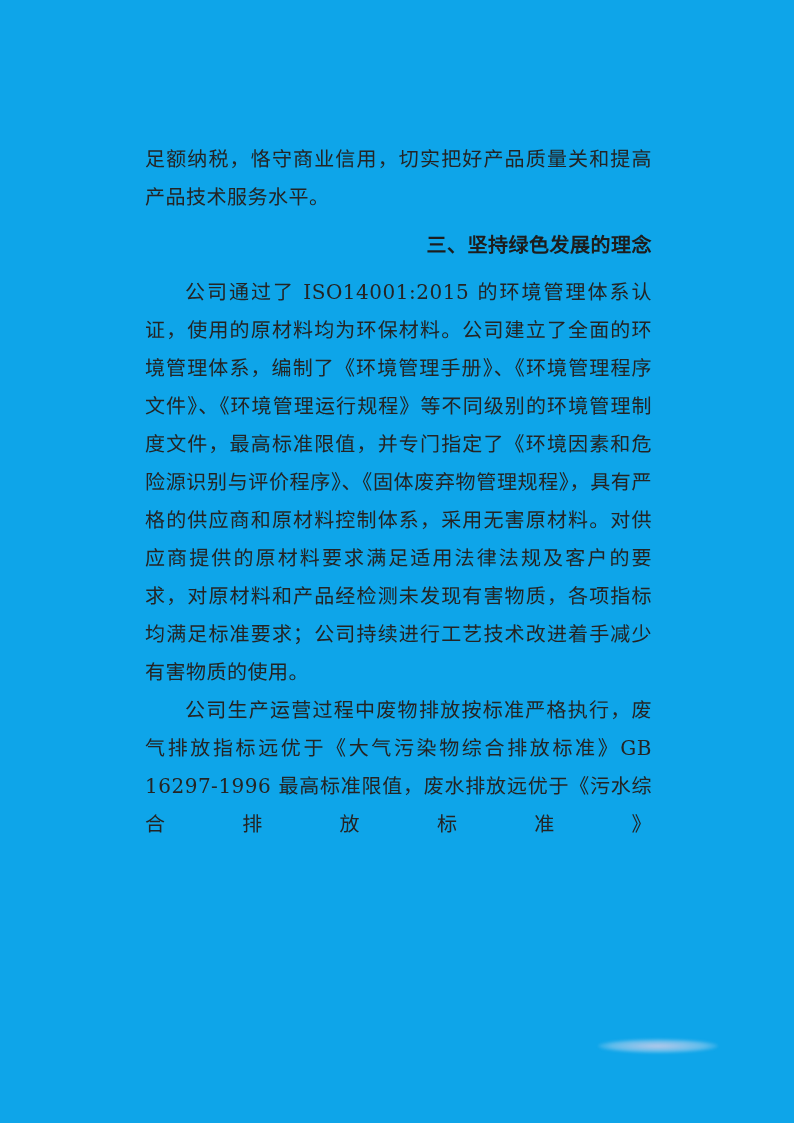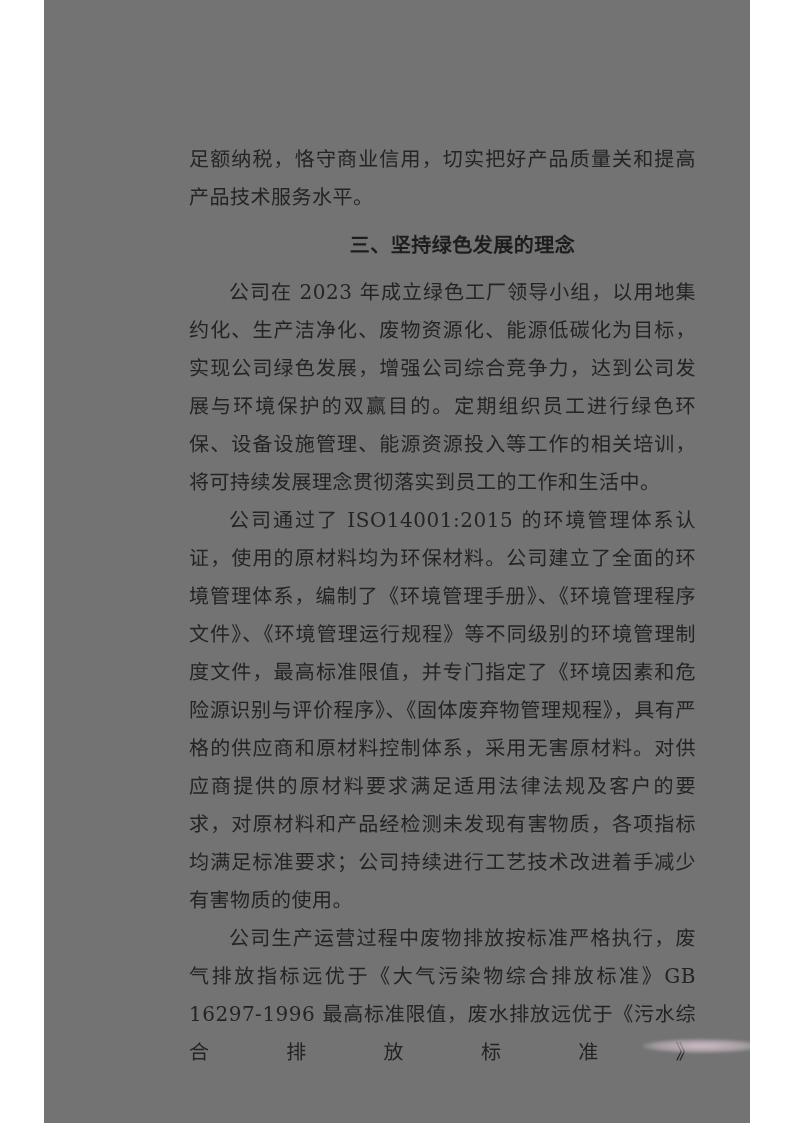--- a/index.html
+++ b/index.html
@@ -3,24 +3,24 @@
 <meta charset="utf-8">
 <title>Document Page</title>
 <style>
   html, body {
     margin: 0;
     padding: 0;
     background: #ffffff;
   }
   .page {
     position: relative;
-    width: 706px;
+    width: 794px;
     height: 1123px;
     margin: 0 auto;
-    background: #737373;
+    background: #0ea5e9;
     overflow: hidden;
   }
   .text-block {
     position: absolute;
     left: 145px;
     top: 140px;
     width: 507px;
     font-family: "DejaVu Serif", "Liberation Serif", serif;
     font-size: 20px;
     line-height: 38px;
@@ -34,21 +34,21 @@
   }
   p.body.no-indent {
     text-indent: 0;
   }
   .heading {
     margin: 10px 0 9px 0;
     font-size: 20px;
     line-height: 38px;
     font-weight: 700;
     text-indent: 2em;
-    text-align: center;
+    text-align: right;
     color: #1d1d1d;
   }
   
   p.body.runs-over {
     text-align-last: justify;
   }
   .smudge {
     position: absolute;
     left: 598px;
     top: 1039px;
@@ -63,18 +63,17 @@
     pointer-events: none;
   }
 </style>
 </head>
 <body>
 
 <div class="page">
   <div class="text-block">
     <p class="body no-indent">足额纳税，恪守商业信用，切实把好产品质量关和提高产品技术服务水平。</p>
     <h2 class="heading">三、坚持绿色发展的理念</h2>
-    <p class="body">公司在 2023 年成立绿色工厂领导小组，以用地集约化、生产洁净化、废物资源化、能源低碳化为目标，实现公司绿色发展，增强公司综合竞争力，达到公司发展与环境保护的双赢目的。定期组织员工进行绿色环保、设备设施管理、能源资源投入等工作的相关培训，将可持续发展理念贯彻落实到员工的工作和生活中。</p>
     <p class="body">公司通过了 ISO14001:2015 的环境管理体系认证，使用的原材料均为环保材料。公司建立了全面的环境管理体系，编制了《环境管理手册》、《环境管理程序文件》、《环境管理运行规程》等不同级别的环境管理制度文件，最高标准限值，并专门指定了《环境因素和危险源识别与评价程序》、《固体废弃物管理规程》，具有严格的供应商和原材料控制体系，采用无害原材料。对供应商提供的原材料要求满足适用法律法规及客户的要求，对原材料和产品经检测未发现有害物质，各项指标均满足标准要求；公司持续进行工艺技术改进着手减少有害物质的使用。</p>
     <p class="body runs-over">公司生产运营过程中废物排放按标准严格执行，废气排放指标远优于《大气污染物综合排放标准》GB 16297-1996 最高标准限值，废水排放远优于《污水综合排放标准》</p>
   </div>
   <div class="smudge"></div>
 </div>
 
 </body></html>

